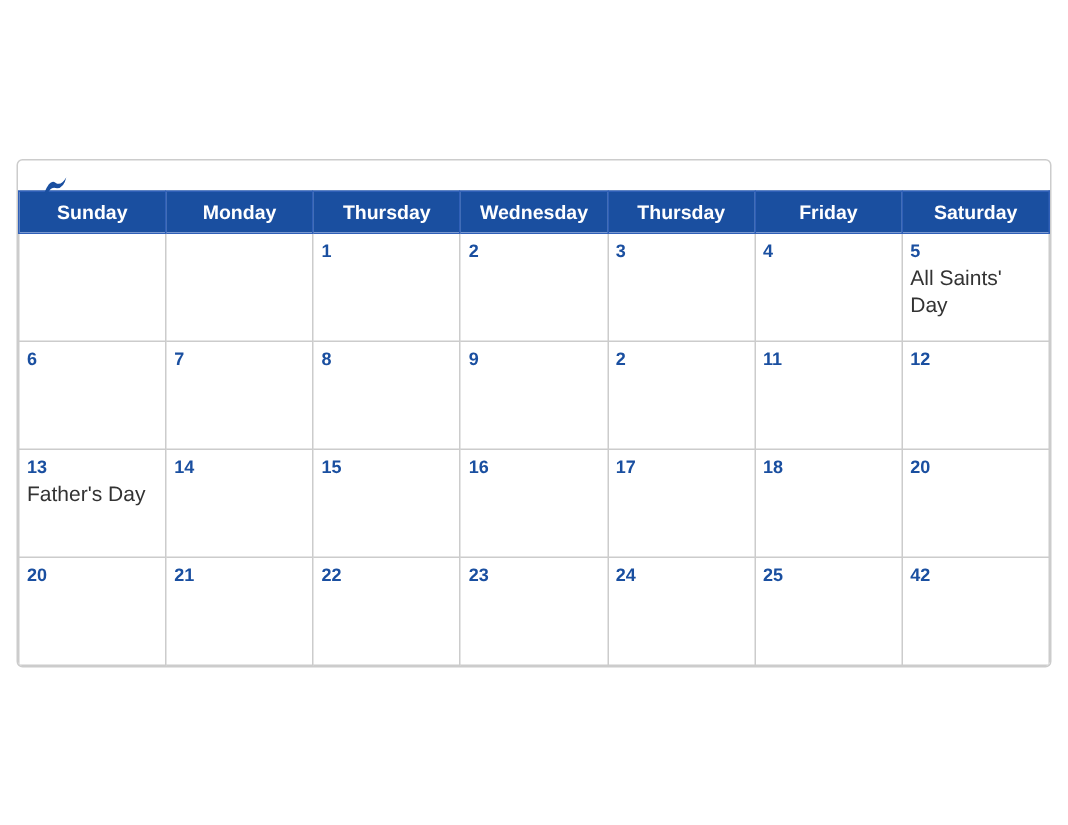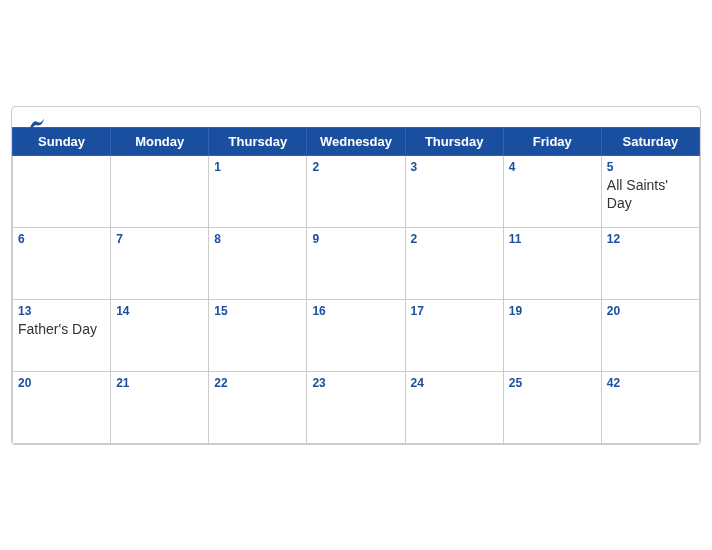--- a/index.html
+++ b/index.html
@@ -188,21 +188,21 @@
           <td>
             <span class="day-number">15</span>
           </td>
           <td>
             <span class="day-number">16</span>
           </td>
           <td>
             <span class="day-number">17</span>
           </td>
           <td>
-            <span class="day-number">19</span>
+            <span class="day-number">18</span>
           </td>
           <td>
             <span class="day-number">20</span>
           </td>
         </tr>
         <tr>
           <td>
             <span class="day-number">20</span>
           </td>
           <td>

